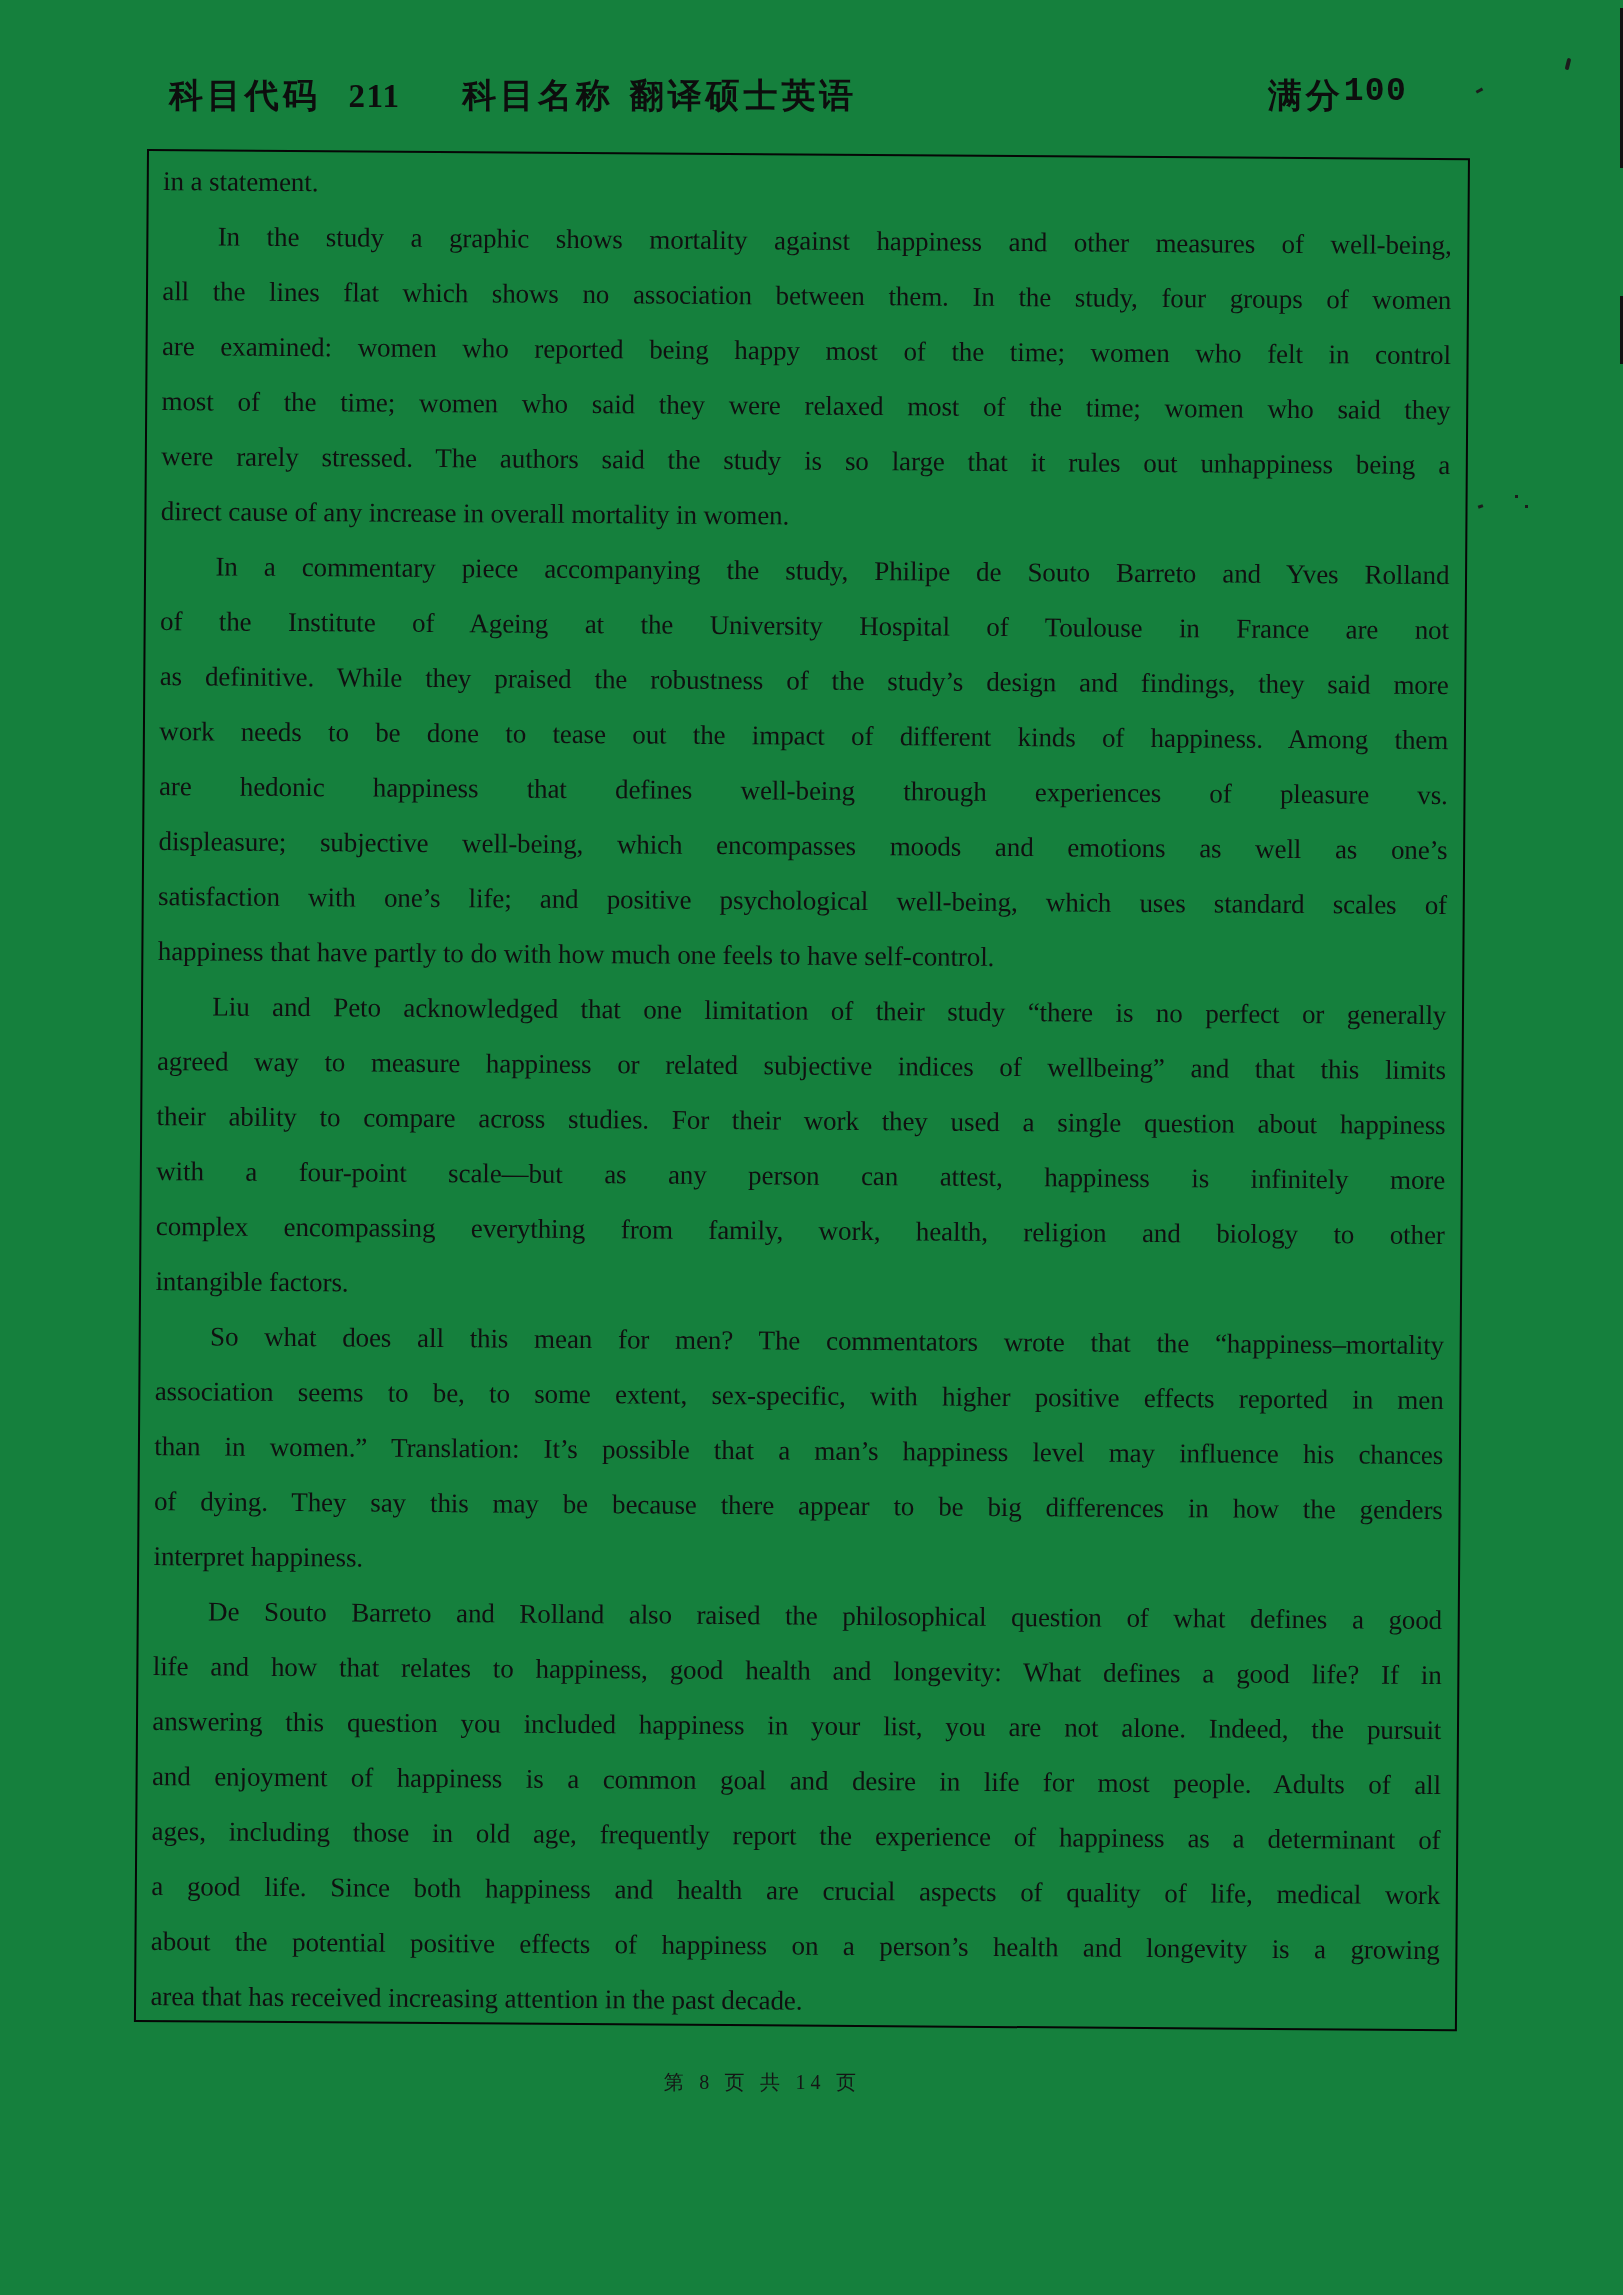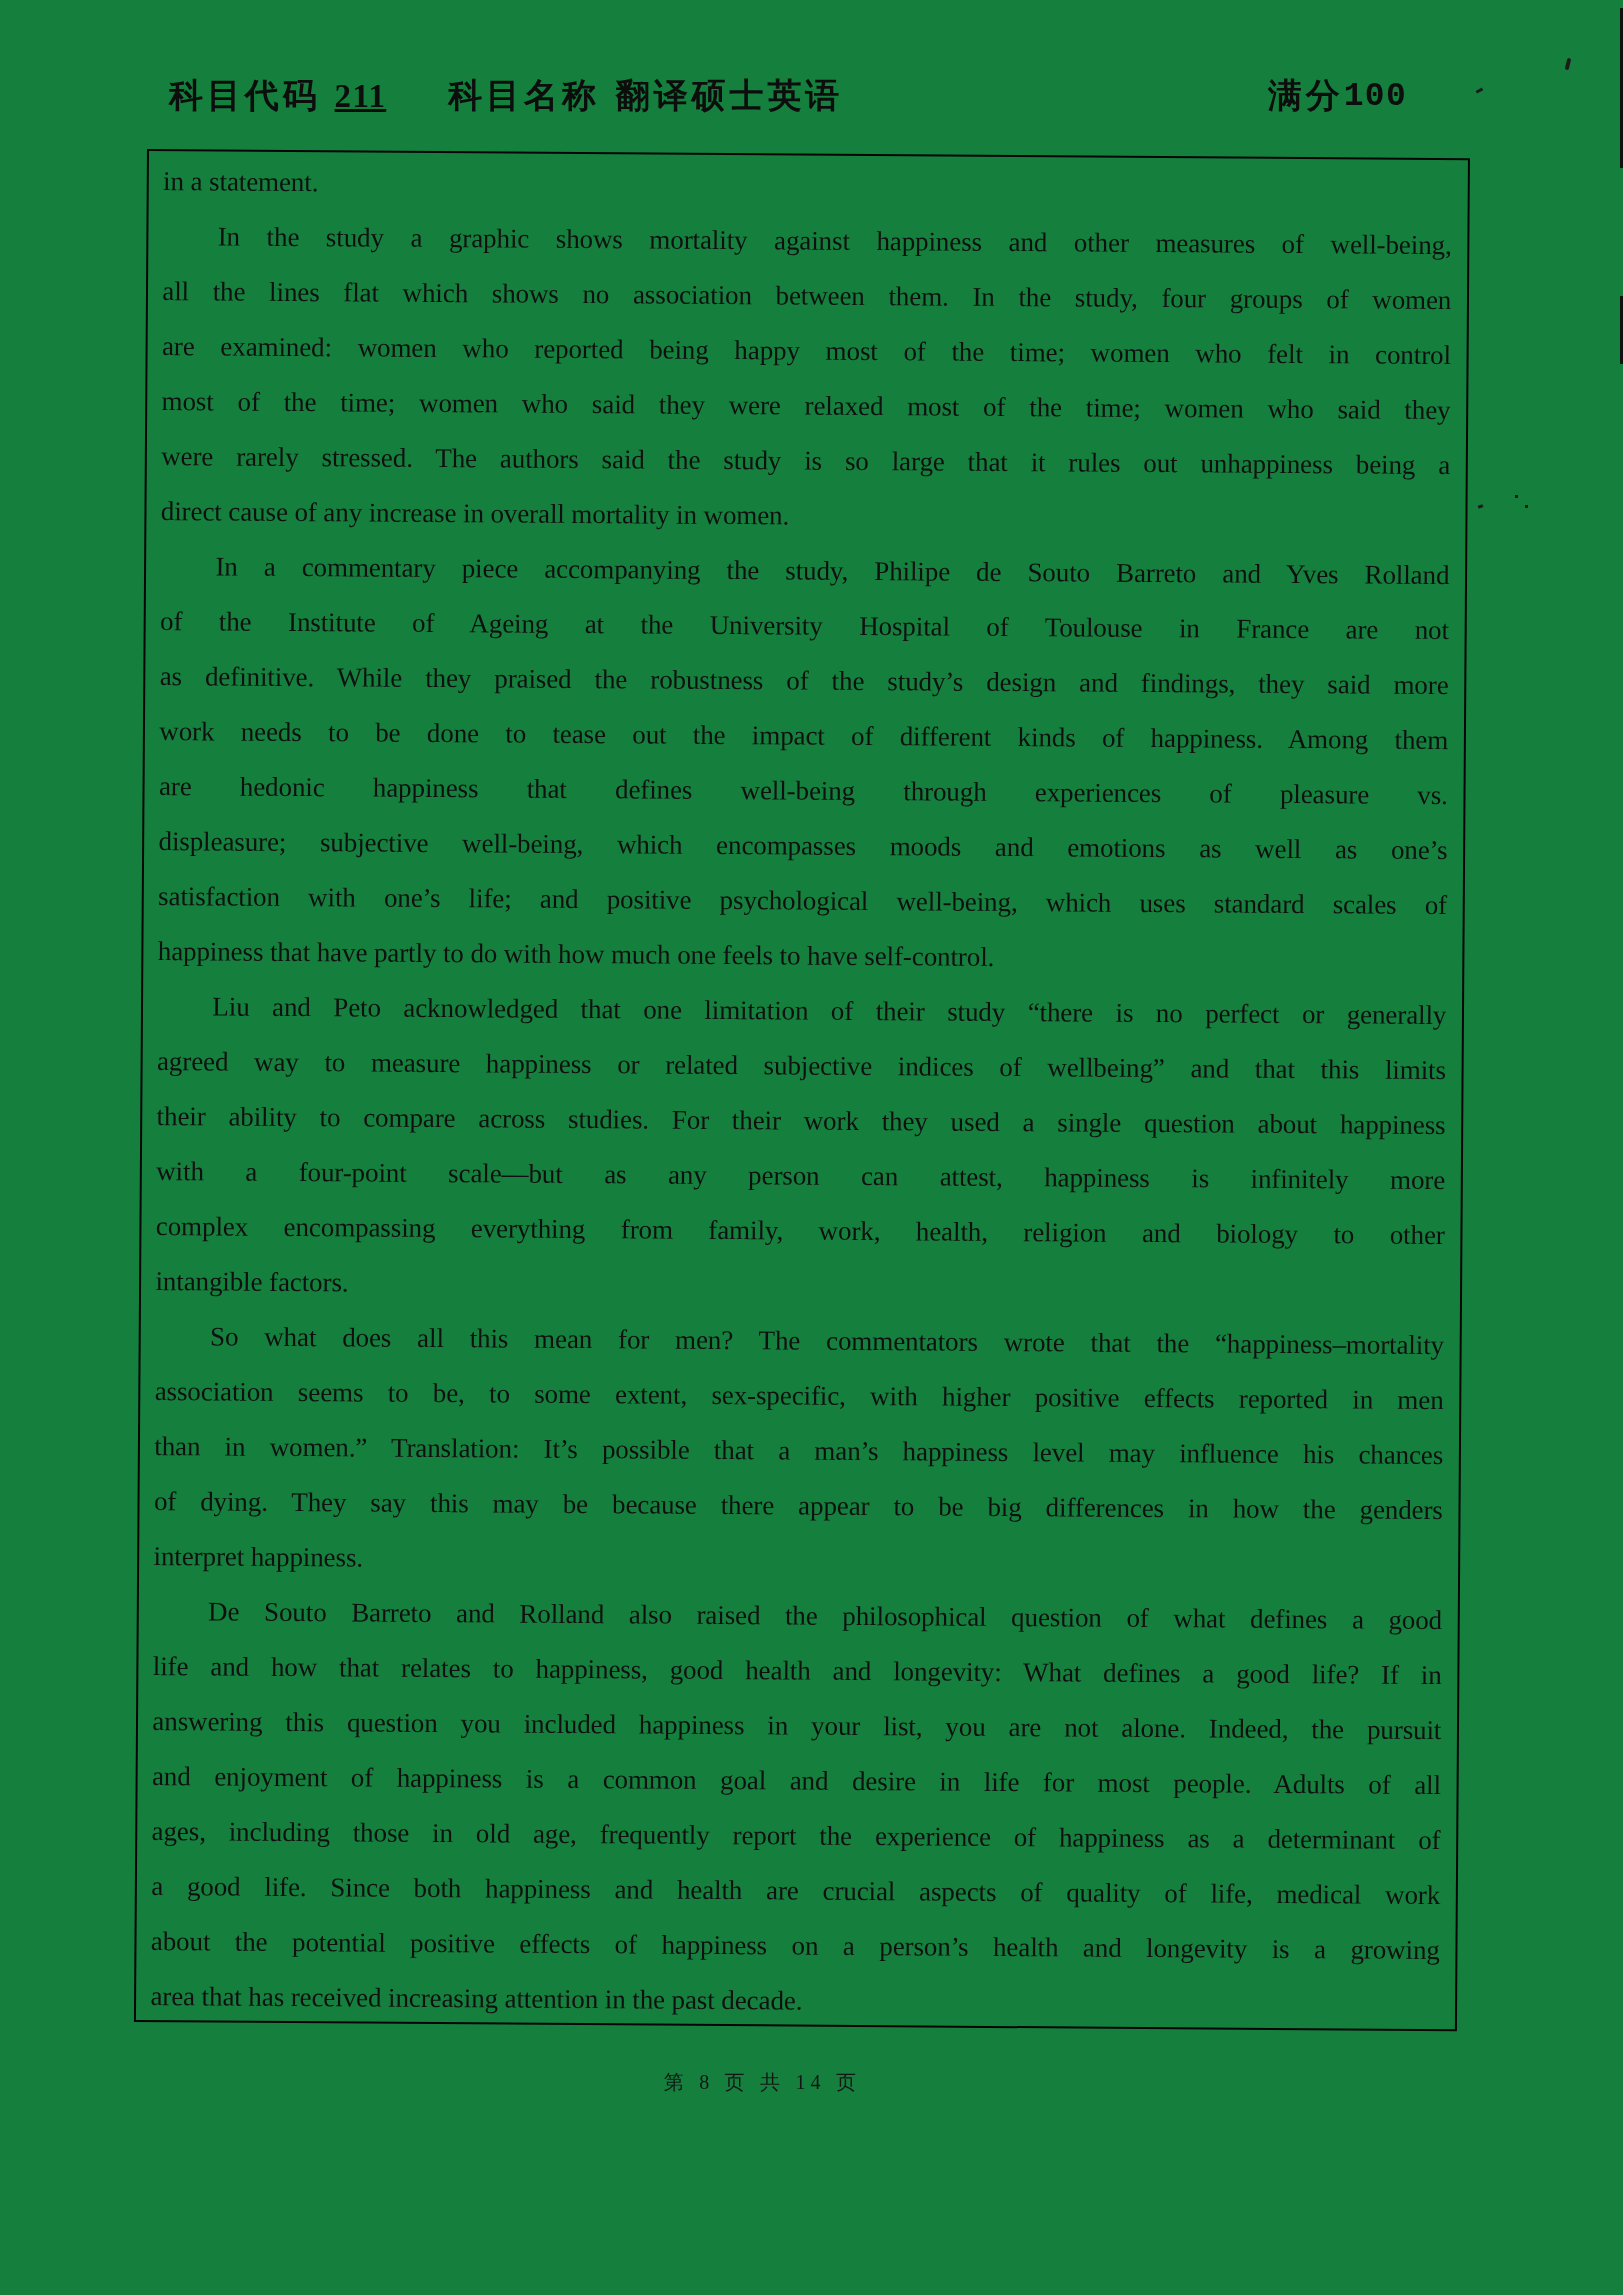--- a/index.html
+++ b/index.html
@@ -13,24 +13,24 @@
   }
   
   .header{
     position:absolute;left:169px;top:73px;right:216px;
     display:flex;align-items:baseline;
     font-weight:bold;
     white-space:nowrap;
   }
   .h-label{font-size:34px;letter-spacing:3.9px;}
   .h-value{font-size:33px;letter-spacing:1.3px;}
-  .gap-a{margin-left:14px;text-decoration:underline;}
+  .gap-a{margin-left:28px;}
   .gap-b{margin-left:62px;font-family:Liberation Mono, monospace;}
   .gap-c{margin-left:16px;}
-  .score{margin-left:auto;display:flex;align-items:center;}
+  .score{margin-left:auto;display:flex;align-items:flex-start;}
   .score .h-value{margin-left:0;font-family:Liberation Mono, monospace;}
   
   .article-box{
     position:absolute;left:147px;top:149px;
     width:1323px;height:1873px;
     border:2.6px solid #060606;
     box-sizing:border-box;
     padding:2.6px 15.7px 0 14.4px;
     transform:rotate(0.4deg);
     transform-origin:0 0;

